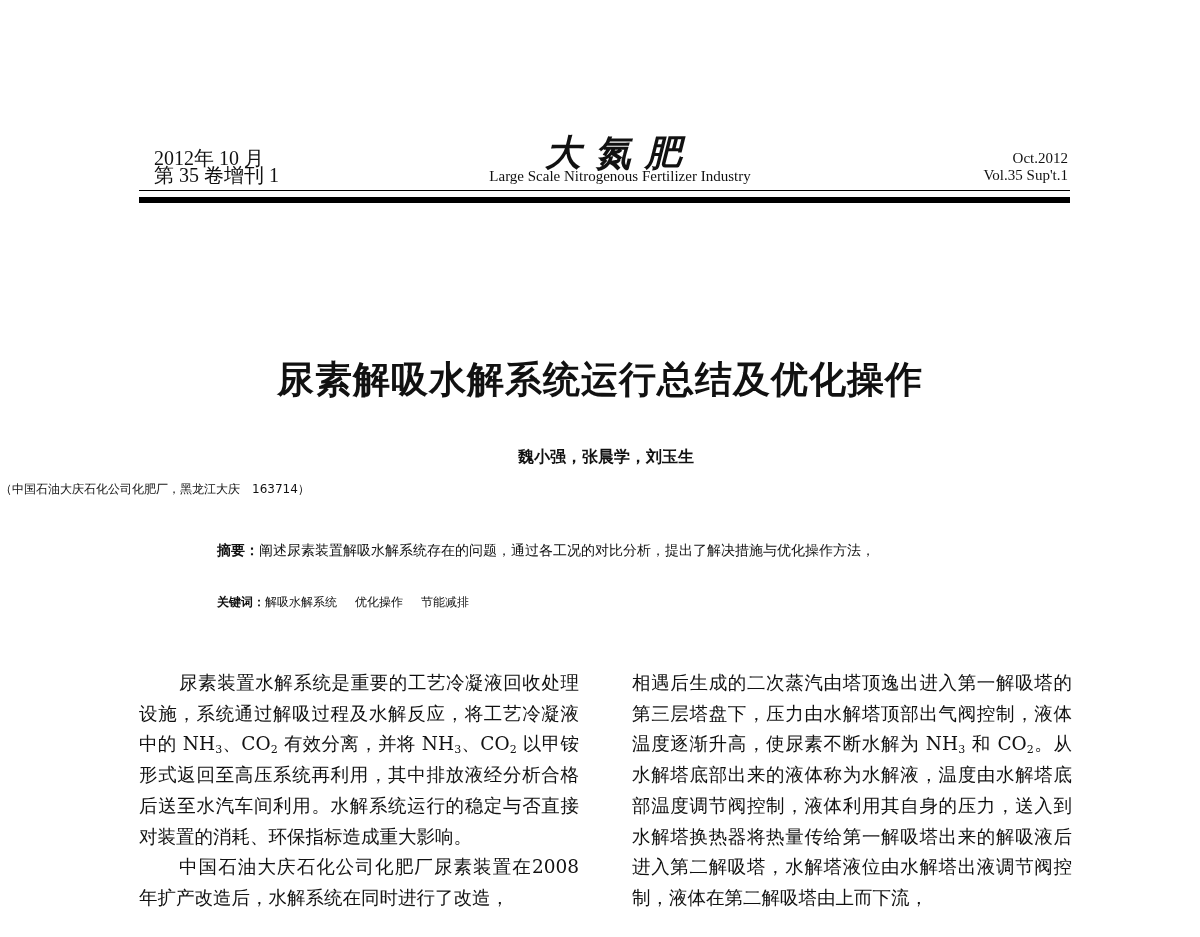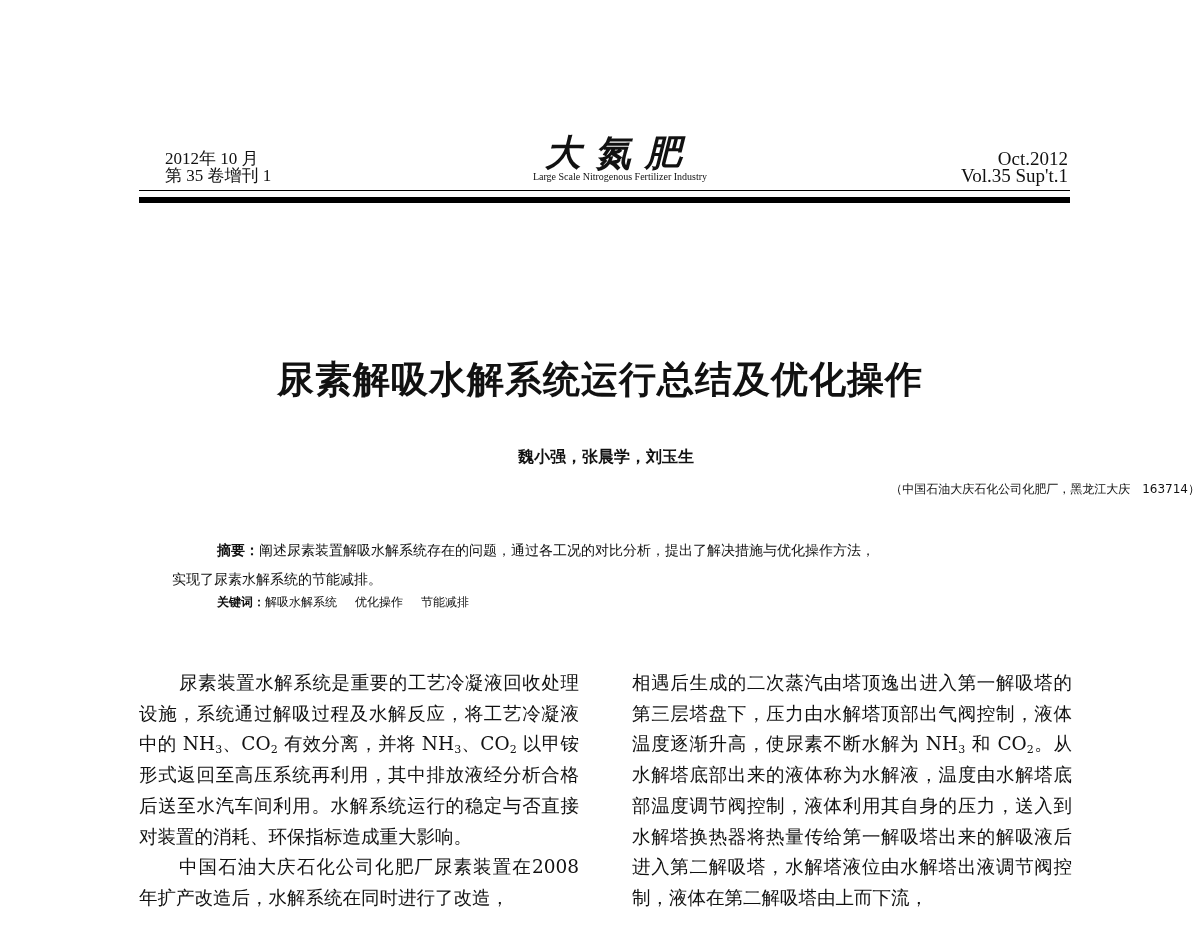--- a/index.html
+++ b/index.html
@@ -1,27 +1,27 @@
 <!DOCTYPE html>
 <html><head>
 <meta charset="utf-8">
 <style>
   html, body { margin: 0; padding: 0; background: #ffffff; }
   body { width: 1200px; height: 937px; position: relative; overflow: hidden; color: #111; font-family: "DejaVu Serif", serif; }
   .abs { position: absolute; }
-  .hdr-left { left: 165px; top: 150px; font-size: 17px; line-height: 17px; font-family: "Liberation Serif", serif; }
+  .hdr-left { left: 154px; top: 150px; font-size: 20px; line-height: 17px; font-family: "Liberation Serif", serif; }
   .hdr-center { left: 440px; width: 360px; top: 136px; text-align: center; font-family: "Liberation Serif", serif; }
   .hdr-logo { font-size: 36px; font-weight: bold; font-style: italic; letter-spacing: 14px; line-height: 32px; font-family: "DejaVu Serif", serif; }
-  .hdr-en { font-size: 10px; line-height: 17px; }
-  .hdr-right { right: 132px; top: 150px; text-align: right; font-size: 19px; line-height: 17px; font-family: "Liberation Serif", serif; }
+  .hdr-en { font-size: 15px; line-height: 17px; }
+  .hdr-right { right: 132px; top: 150px; text-align: right; font-size: 15px; line-height: 17px; font-family: "Liberation Serif", serif; }
   .rule-thin { left: 139px; width: 931px; top: 190px; height: 1px; background: #000; }
   .rule-thick { left: 139px; width: 931px; top: 197px; height: 6px; background: #000; }
   .title { left: 0; width: 1200px; top: 357px; text-align: center; font-size: 37px; line-height: 46px; font-family: "DejaVu Sans", sans-serif; font-weight: bold; letter-spacing: 1px; }
   .authors { left: 0; width: 1200px; top: 447px; text-align: center; font-size: 16px; font-weight: bold; font-family: "DejaVu Sans", sans-serif; padding-left: 6px; }
-  .affil { left: 0; width: 1200px; top: 481px; text-align: right; font-size: 12px; font-family: "DejaVu Sans", sans-serif; }
+  .affil { left: 0; width: 1200px; top: 481px; text-align: left; font-size: 12px; font-family: "DejaVu Sans", sans-serif; }
   .abstract { left: 180px; width: 880px; top: 536px; font-size: 14px; line-height: 29px; font-family: "DejaVu Sans", sans-serif; }
   .abstract p { margin: 0; }
   .abstract .indent { text-indent: 37px; margin-left: 0; }
   .kw { left: 217px; top: 594px; font-size: 12px; font-family: "DejaVu Sans", sans-serif; }
   .label-bold { font-weight: bold; }
   .kw-item { margin-right: 18px; }
   .col { top: 668px; width: 440px; font-size: 18.5px; line-height: 30.7px; font-family: "DejaVu Serif", serif; text-align: justify; }
   .col p { margin: 0; }
   .col-left { left: 139px; }
   .col-right { left: 632px; }
@@ -45,21 +45,20 @@
 </div>
 <div class="abs rule-thin"></div>
 <div class="abs rule-thick"></div>
 
 <div class="abs title">尿素解吸水解系统运行总结及优化操作</div>
 <div class="abs authors">魏小强，张晨学，刘玉生</div>
 <div class="abs affil">（中国石油大庆石化公司化肥厂，黑龙江大庆　163714）</div>
 
 <div class="abs abstract">
   <p class="indent" style="text-indent:37px;margin-left:0;"><span class="label-bold">摘要：</span><span>阐述尿素装置解吸水解系统存在的问题，通过各工况的对比分析，提出了解决措施与优化操作方法，</span></p>
-  <p style="margin-left:-8px;"><span>实现了尿素水解系统的节能减排。</span></p>
 </div>
 
 <div class="abs kw">
   <span class="label-bold">关键词：</span><span class="kw-item">解吸水解系统</span><span class="kw-item">优化操作</span><span>节能减排</span>
 </div>
 
 <div class="abs col col-left">
   <p class="ind"><span>尿素装置水解系统是重要的工艺冷凝液回收处理设施，系统通过解吸过程及水解反应，将工艺冷凝液中的 NH</span><sub>3</sub><span>、CO</span><sub>2</sub><span> 有效分离，并将 NH</span><sub>3</sub><span>、CO</span><sub>2</sub><span> 以甲铵形式返回至高压系统再利用，其中排放液经分析合格后送至水汽车间利用。水解系统运行的稳定与否直接对装置的消耗、环保指标造成重大影响。</span></p>
   <p class="ind"><span>中国石油大庆石化公司化肥厂尿素装置在</span><span>2008 年扩产改造后，水解系统在同时进行了改造，</span></p>
 </div>

